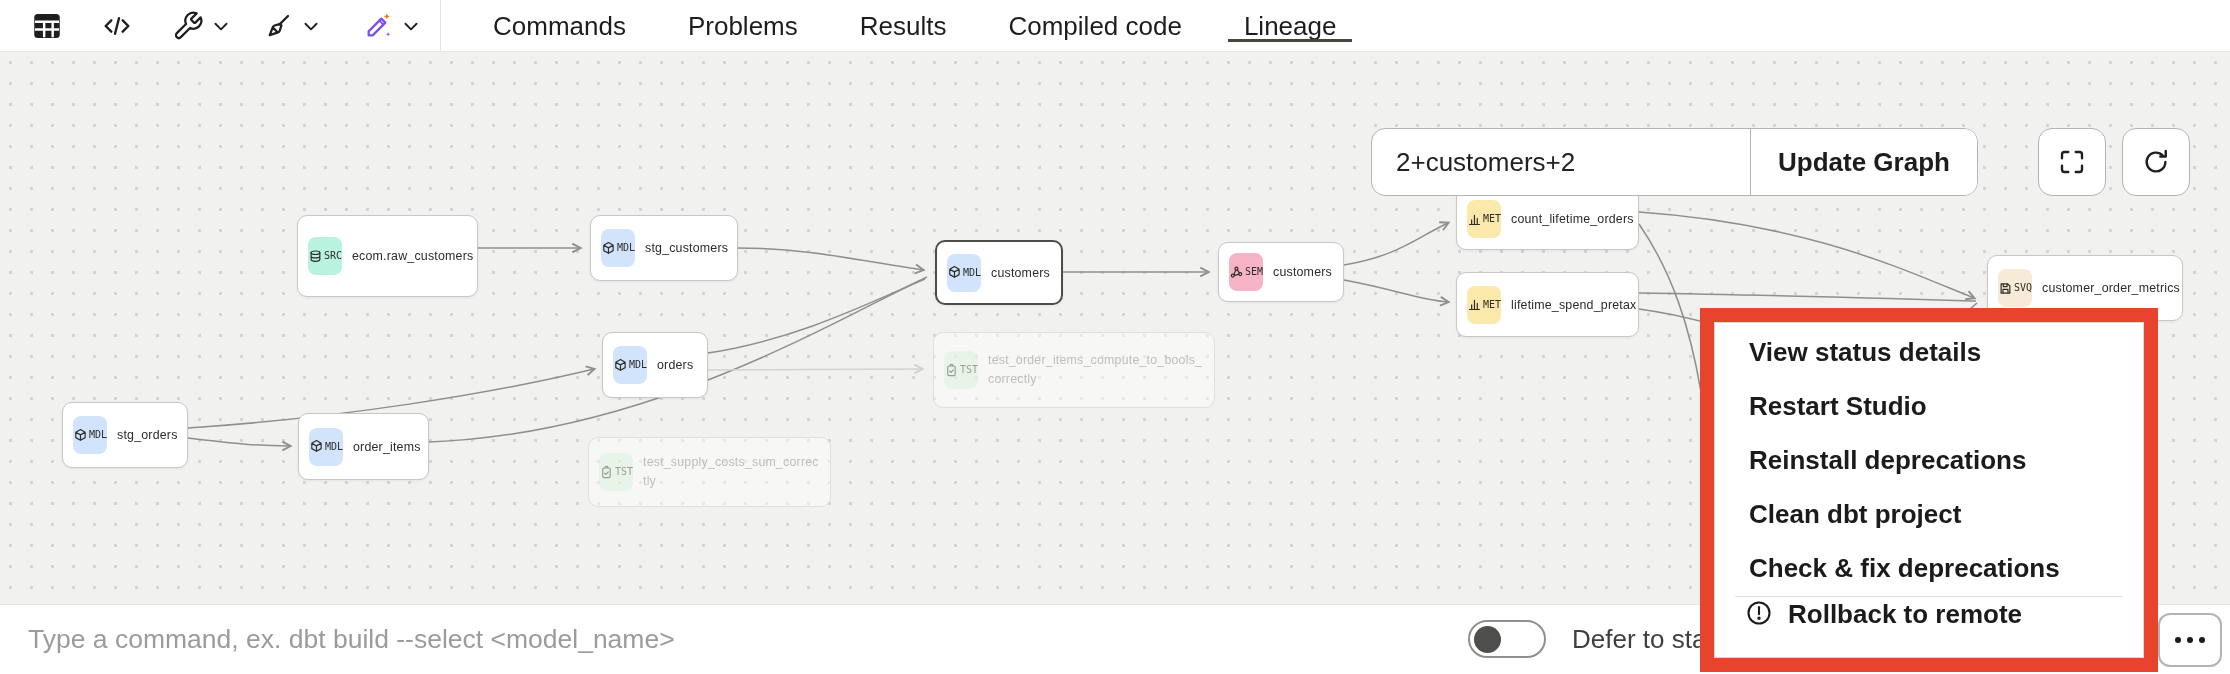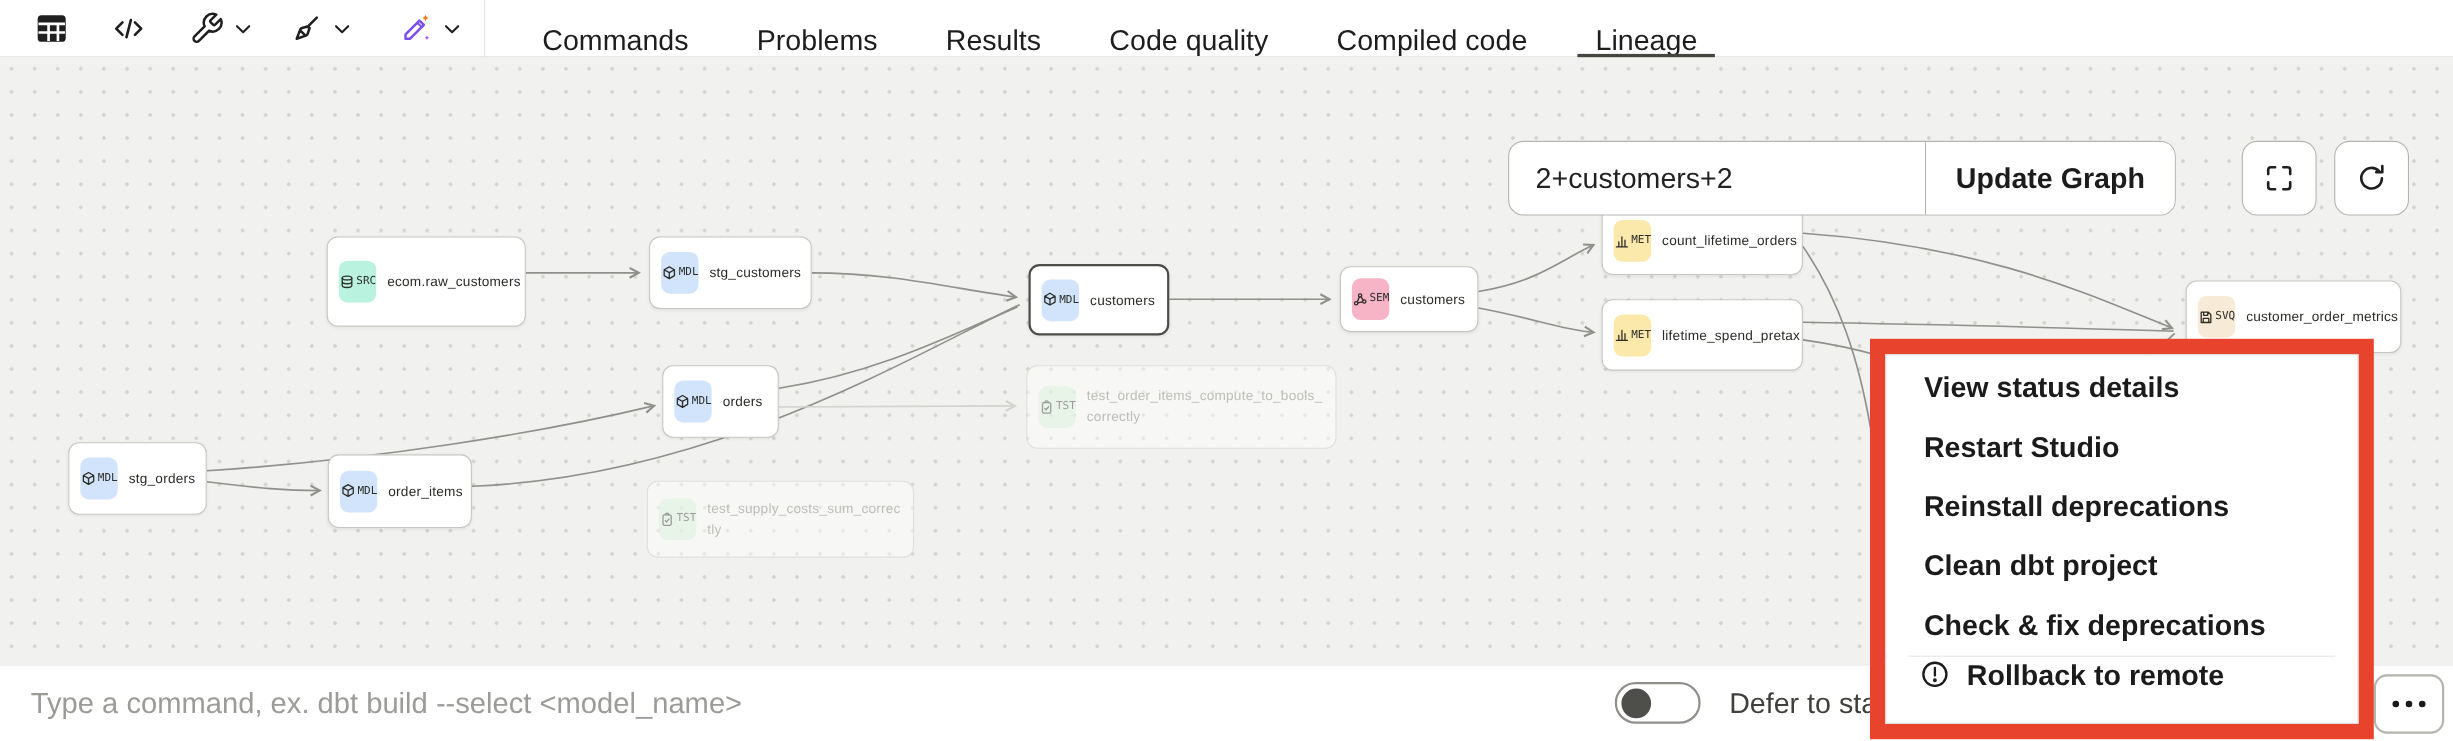--- a/index.html
+++ b/index.html
@@ -4,21 +4,21 @@
 <style>
   html,body{margin:0;padding:0;background:#fff;width:2230px;height:674px;overflow:hidden;
     font-family:"Liberation Sans",sans-serif;position:relative}
   *{box-sizing:border-box}
 
   
   .topbar{position:absolute;left:0;top:0;width:2230px;height:52px;background:#fff;
     border-bottom:1px solid #e6e6e4;z-index:6}
   .icon-btn{position:absolute;top:0;height:52px;display:flex;align-items:center;gap:7px;cursor:pointer}
   .divider-v{position:absolute;left:440px;top:0;height:52px;width:1px;background:#e4e4e2}
-  .tabs{position:absolute;left:493px;top:0;height:52px;display:flex;gap:62px;align-items:flex-end}
+  .tabs{position:absolute;left:493px;top:0;height:52px;display:flex;gap:62px;align-items:center}
   .tab{font-size:26px;color:#1d1d1d;display:flex;align-items:center;position:relative;
     background:none;border:none;padding:0;font-family:inherit;cursor:pointer}
   .tab.active::after{content:"";position:absolute;left:-16px;right:-16px;bottom:0;height:3px;background:#46463f}
 
   
   .canvas{position:absolute;left:0;top:52px;width:2230px;height:552px;background-color:#f1f1ef;
     background-image:radial-gradient(#d4d4d0 1.6px,transparent 1.6px);background-size:21px 21px;overflow:hidden}
   svg.edges{position:absolute;left:0;top:0;z-index:0}
 
   .node{position:absolute;display:flex;align-items:center;gap:10px;padding:0 10px;background:#fff;
@@ -110,21 +110,20 @@
     </svg>
     <svg width="20" height="20" viewBox="0 0 18 18" fill="none" stroke="#1f1f1f" stroke-width="1.7" stroke-linecap="round" stroke-linejoin="round">
       <path d="M4 7l5 5 5-5"></path>
     </svg>
   </div>
   <div class="divider-v"></div>
   <nav class="tabs" id="tabs">
       <button class="tab">Commands</button>
       <button class="tab">Problems</button>
       <button class="tab">Results</button>
-      <button class="tab">Code quality</button>
       <button class="tab">Compiled code</button>
       <button class="tab active">Lineage</button>
     </nav>
 </header>
 
 <div class="canvas">
 
   <svg class="edges" width="2230" height="552" viewBox="0 0 2230 552">
     <defs>
       <marker id="arr" viewBox="0 0 10 10" refX="7.5" refY="5" markerWidth="8.5" markerHeight="8.5" orient="auto-start-reverse">

